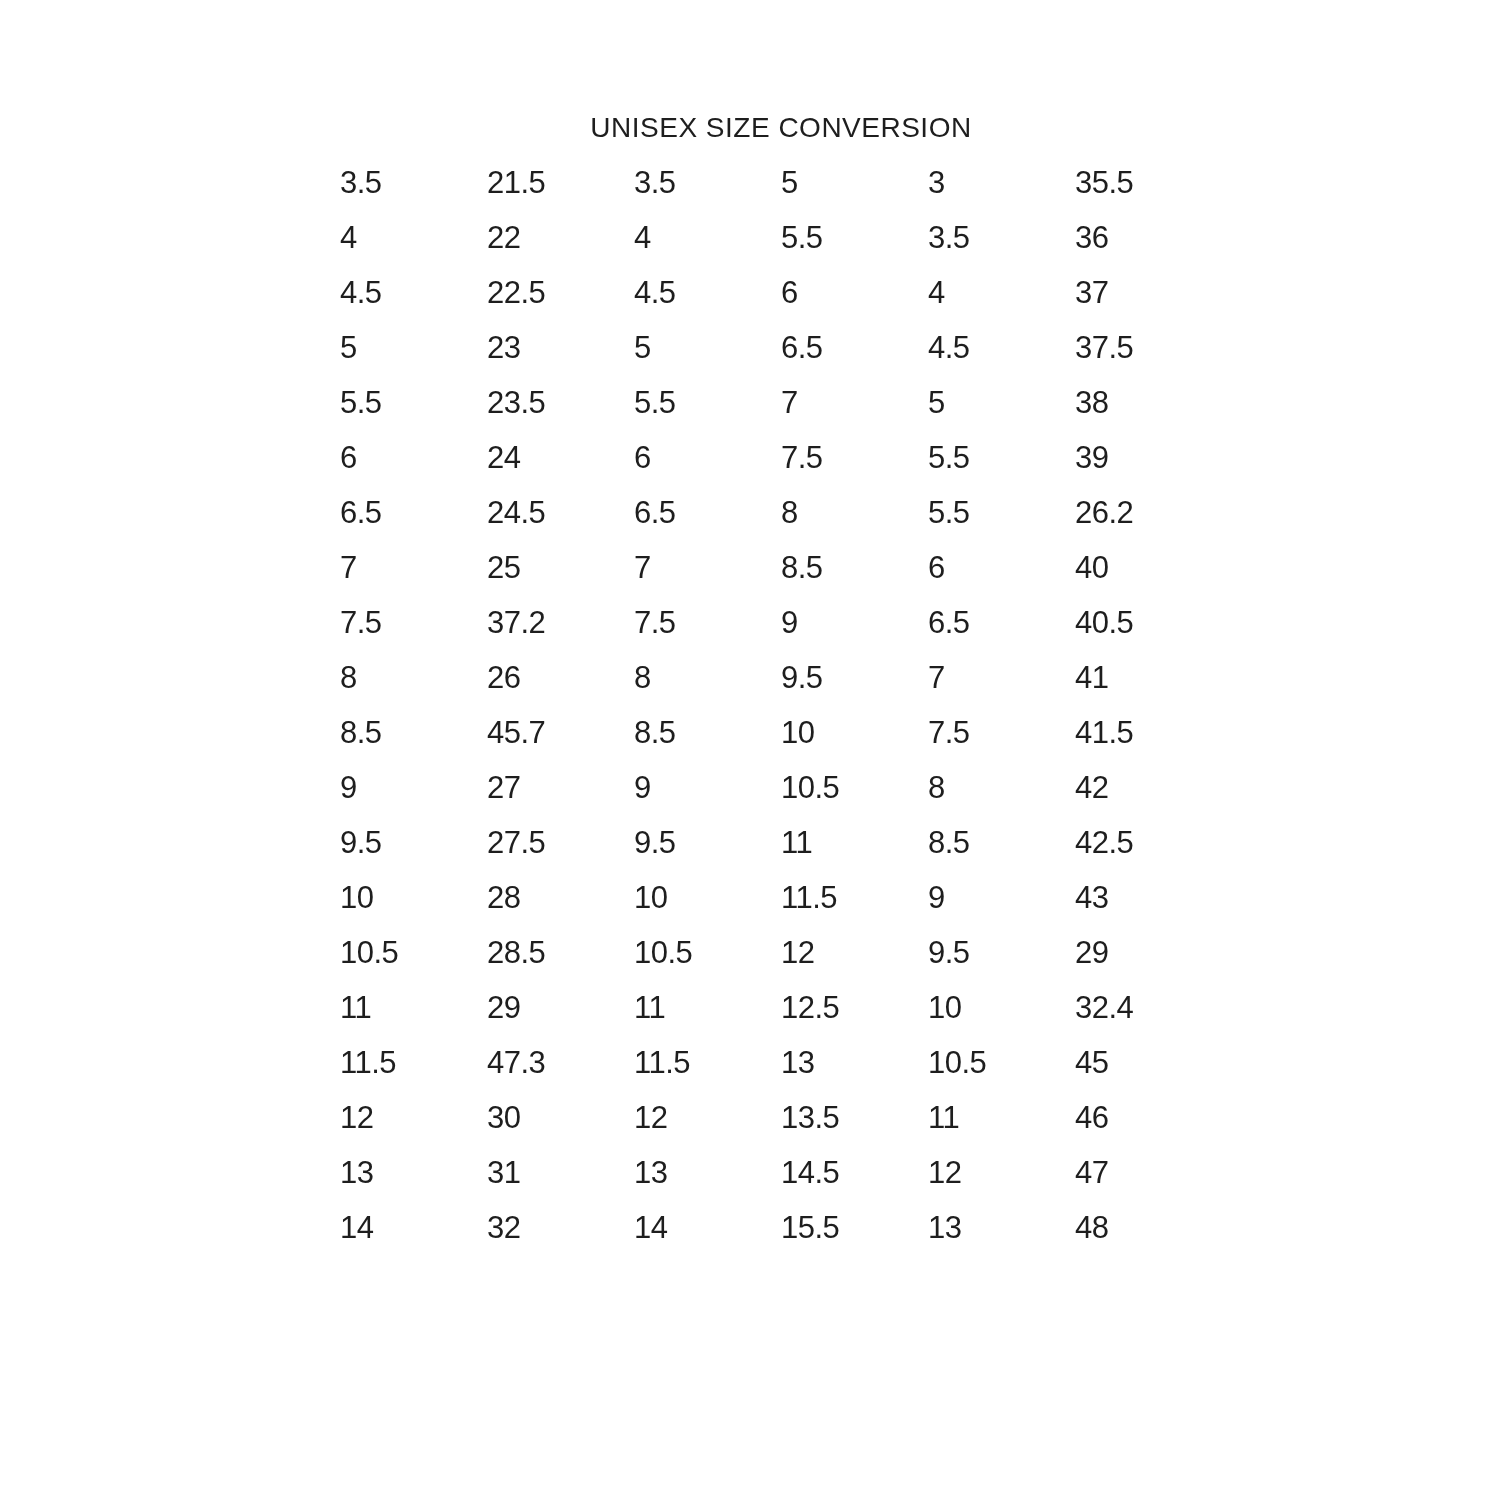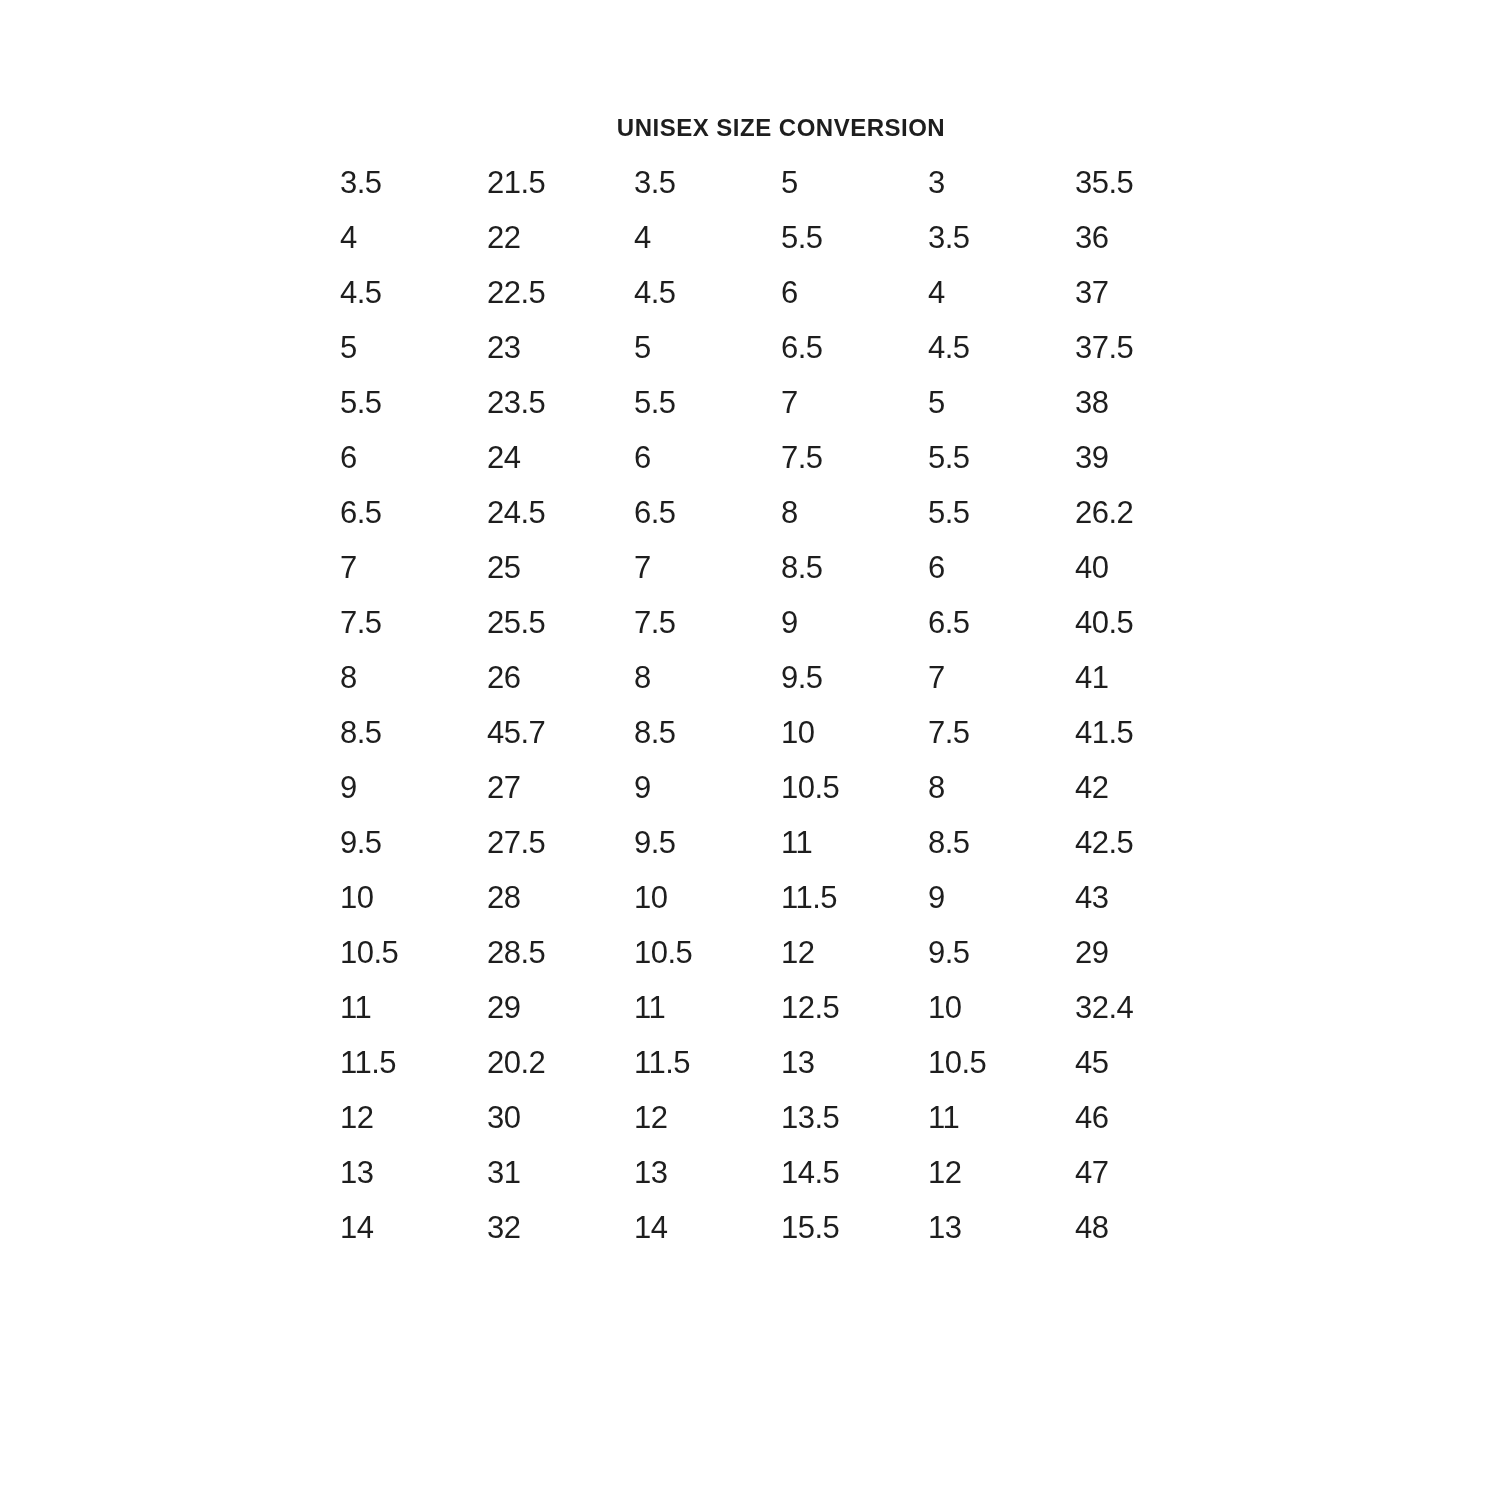--- a/index.html
+++ b/index.html
@@ -18,22 +18,22 @@
     left: 340px;
     top: 100px;
     width: 882px;
   }
 
   .chart-title {
     height: 55px;
     display: flex;
     align-items: center;
     justify-content: center;
-    font-size: 24px;
-    font-weight: 700;
+    font-size: 28px;
+    font-weight: 400;
     letter-spacing: 0.5px;
     color: #1e1e1e;
     white-space: nowrap;
   }
 
   .grid {
     display: grid;
     grid-template-columns: repeat(6, 147px);
   }
 
@@ -102,21 +102,21 @@
       <div class="cell">8</div>
       <div class="cell">5.5</div>
       <div class="cell">26.2</div>
       <div class="cell">7</div>
       <div class="cell">25</div>
       <div class="cell">7</div>
       <div class="cell">8.5</div>
       <div class="cell">6</div>
       <div class="cell">40</div>
       <div class="cell">7.5</div>
-      <div class="cell">25.5</div>
+      <div class="cell">37.2</div>
       <div class="cell">7.5</div>
       <div class="cell">9</div>
       <div class="cell">6.5</div>
       <div class="cell">40.5</div>
       <div class="cell">8</div>
       <div class="cell">26</div>
       <div class="cell">8</div>
       <div class="cell">9.5</div>
       <div class="cell">7</div>
       <div class="cell">41</div>
@@ -150,21 +150,21 @@
       <div class="cell">12</div>
       <div class="cell">9.5</div>
       <div class="cell">29</div>
       <div class="cell">11</div>
       <div class="cell">29</div>
       <div class="cell">11</div>
       <div class="cell">12.5</div>
       <div class="cell">10</div>
       <div class="cell">32.4</div>
       <div class="cell">11.5</div>
-      <div class="cell">20.2</div>
+      <div class="cell">47.3</div>
       <div class="cell">11.5</div>
       <div class="cell">13</div>
       <div class="cell">10.5</div>
       <div class="cell">45</div>
       <div class="cell">12</div>
       <div class="cell">30</div>
       <div class="cell">12</div>
       <div class="cell">13.5</div>
       <div class="cell">11</div>
       <div class="cell">46</div>

